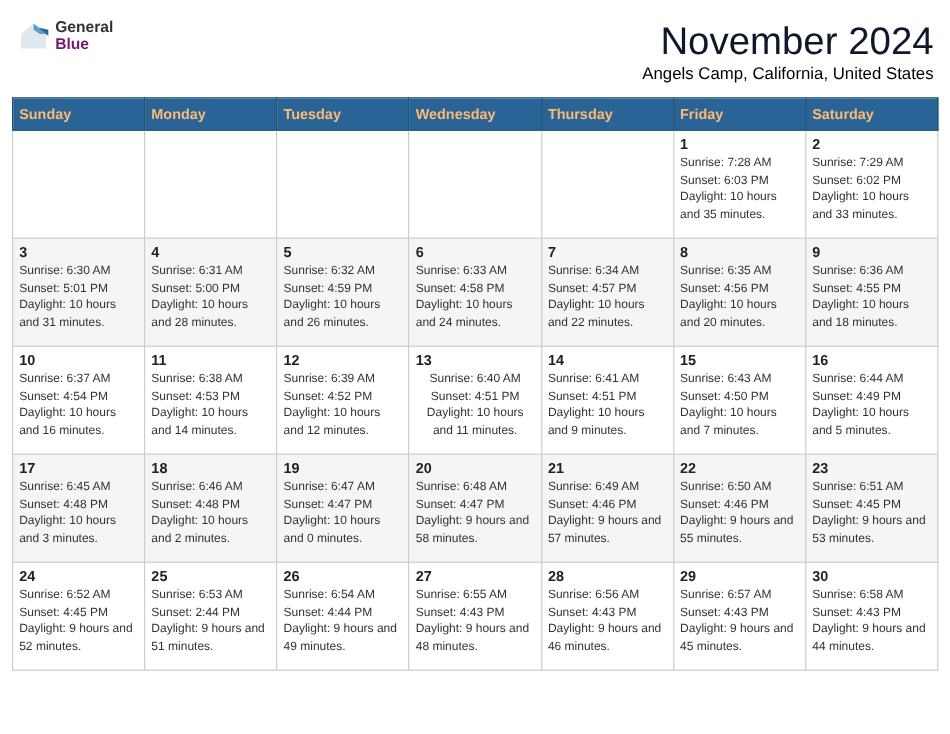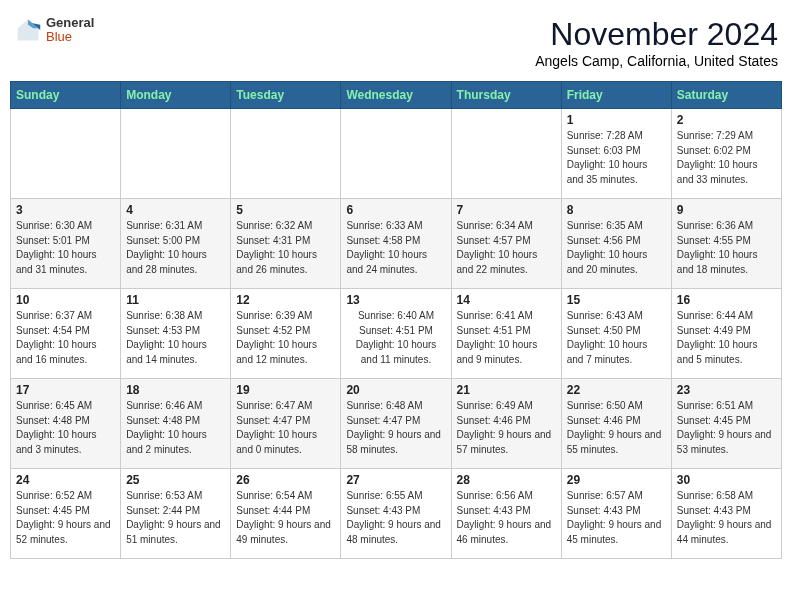--- a/index.html
+++ b/index.html
@@ -27,22 +27,22 @@
       flex-direction: column;
       line-height: 1.1;
     }
     .logo-general {
       font-size: 13px;
       font-weight: bold;
       color: #333;
     }
     .logo-blue {
       font-size: 13px;
-      font-weight: normal;
-      color: #c2410c;
+      font-weight: bold;
+      color: #701a75;
     }
     .logo-icon {
       width: 28px;
       height: 28px;
     }
     .title-area {
       text-align: right;
     }
     .month-title {
       font-size: 32px;
@@ -53,21 +53,21 @@
       font-size: 14px;
       color: #000000;
     }
     .calendar-table {
       width: 100%;
       border-collapse: collapse;
       table-layout: fixed;
     }
     .calendar-table th {
       background-color: #2a6496;
-      color: #86efac;
+      color: #fdba74;
       text-align: left;
       padding: 6px 5px;
       font-size: 12px;
       font-weight: bold;
       border: 1px solid #1e5276;
     }
     .calendar-table td {
       border: 1px solid #ccc;
       vertical-align: top;
       padding: 4px 5px;
@@ -156,21 +156,21 @@
         </td>
         <td>
           <div class="day-number">4</div>
           <div class="day-info" style="white-space: pre-line;">Sunrise: 6:31 AM
 Sunset: 5:00 PM
 Daylight: 10 hours and 28 minutes.</div>
         </td>
         <td>
           <div class="day-number">5</div>
           <div class="day-info" style="white-space: pre-line;">Sunrise: 6:32 AM
-Sunset: 4:31 PM
+Sunset: 4:59 PM
 Daylight: 10 hours and 26 minutes.</div>
         </td>
         <td>
           <div class="day-number">6</div>
           <div class="day-info" style="white-space: pre-line;">Sunrise: 6:33 AM
 Sunset: 4:58 PM
 Daylight: 10 hours and 24 minutes.</div>
         </td>
         <td>
           <div class="day-number">7</div>

